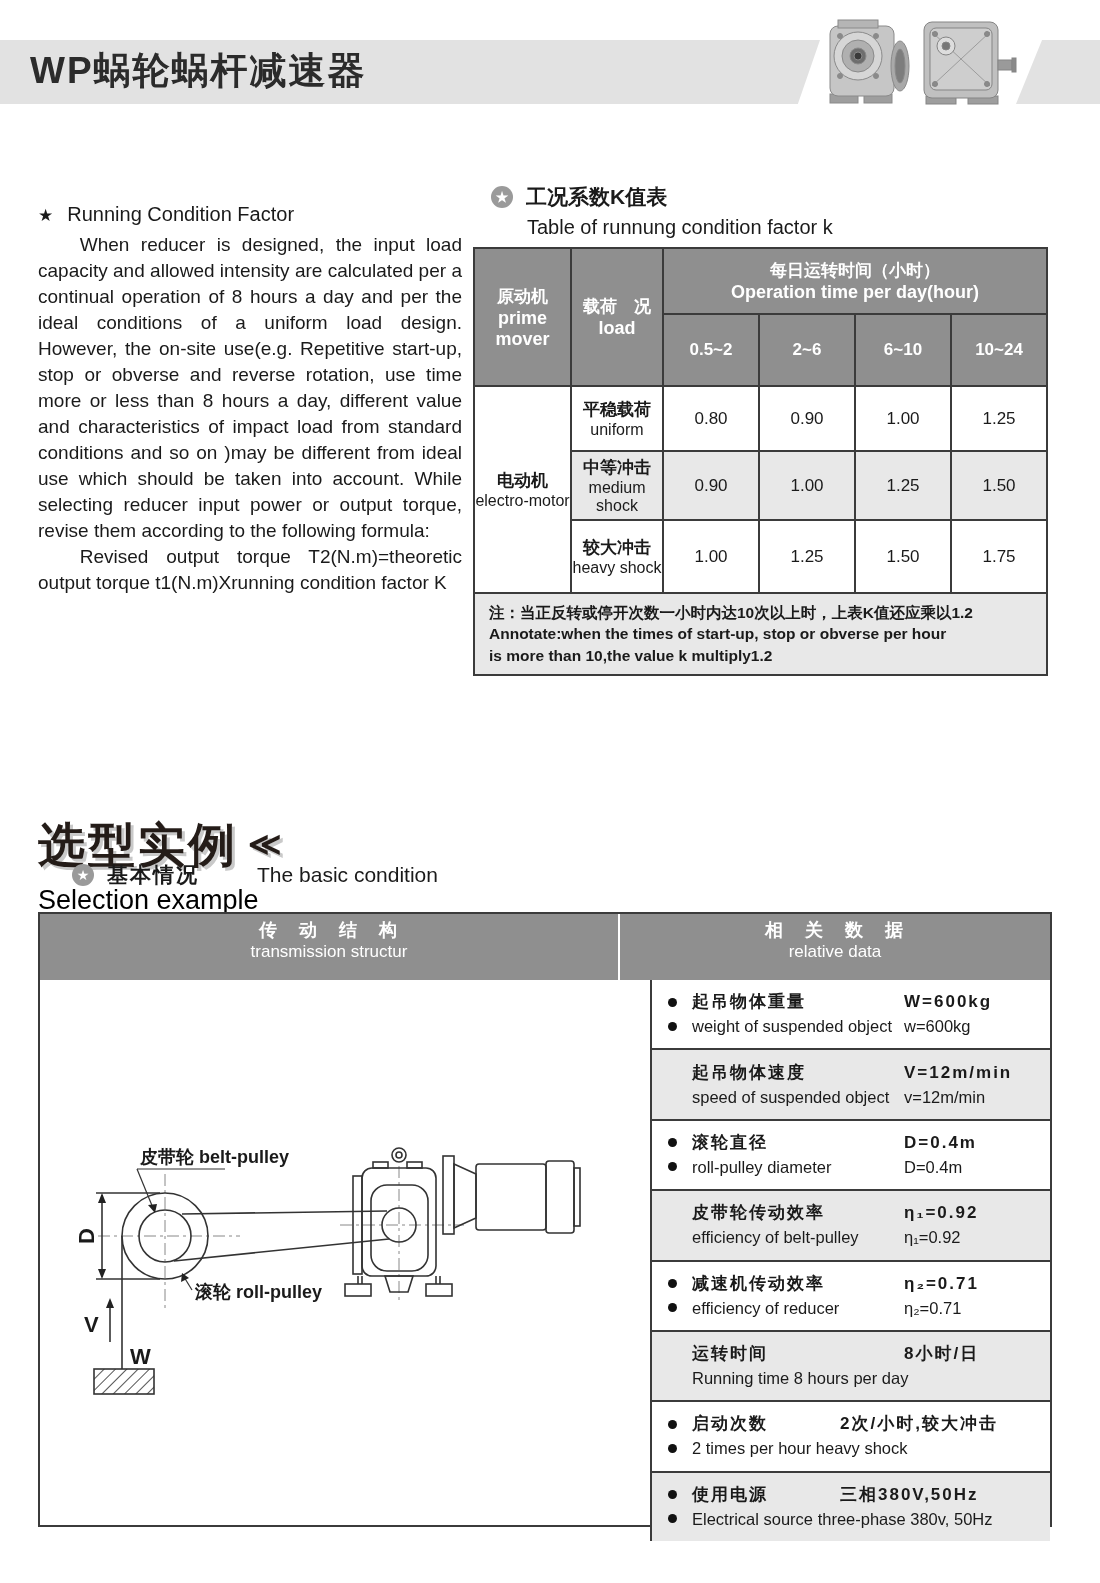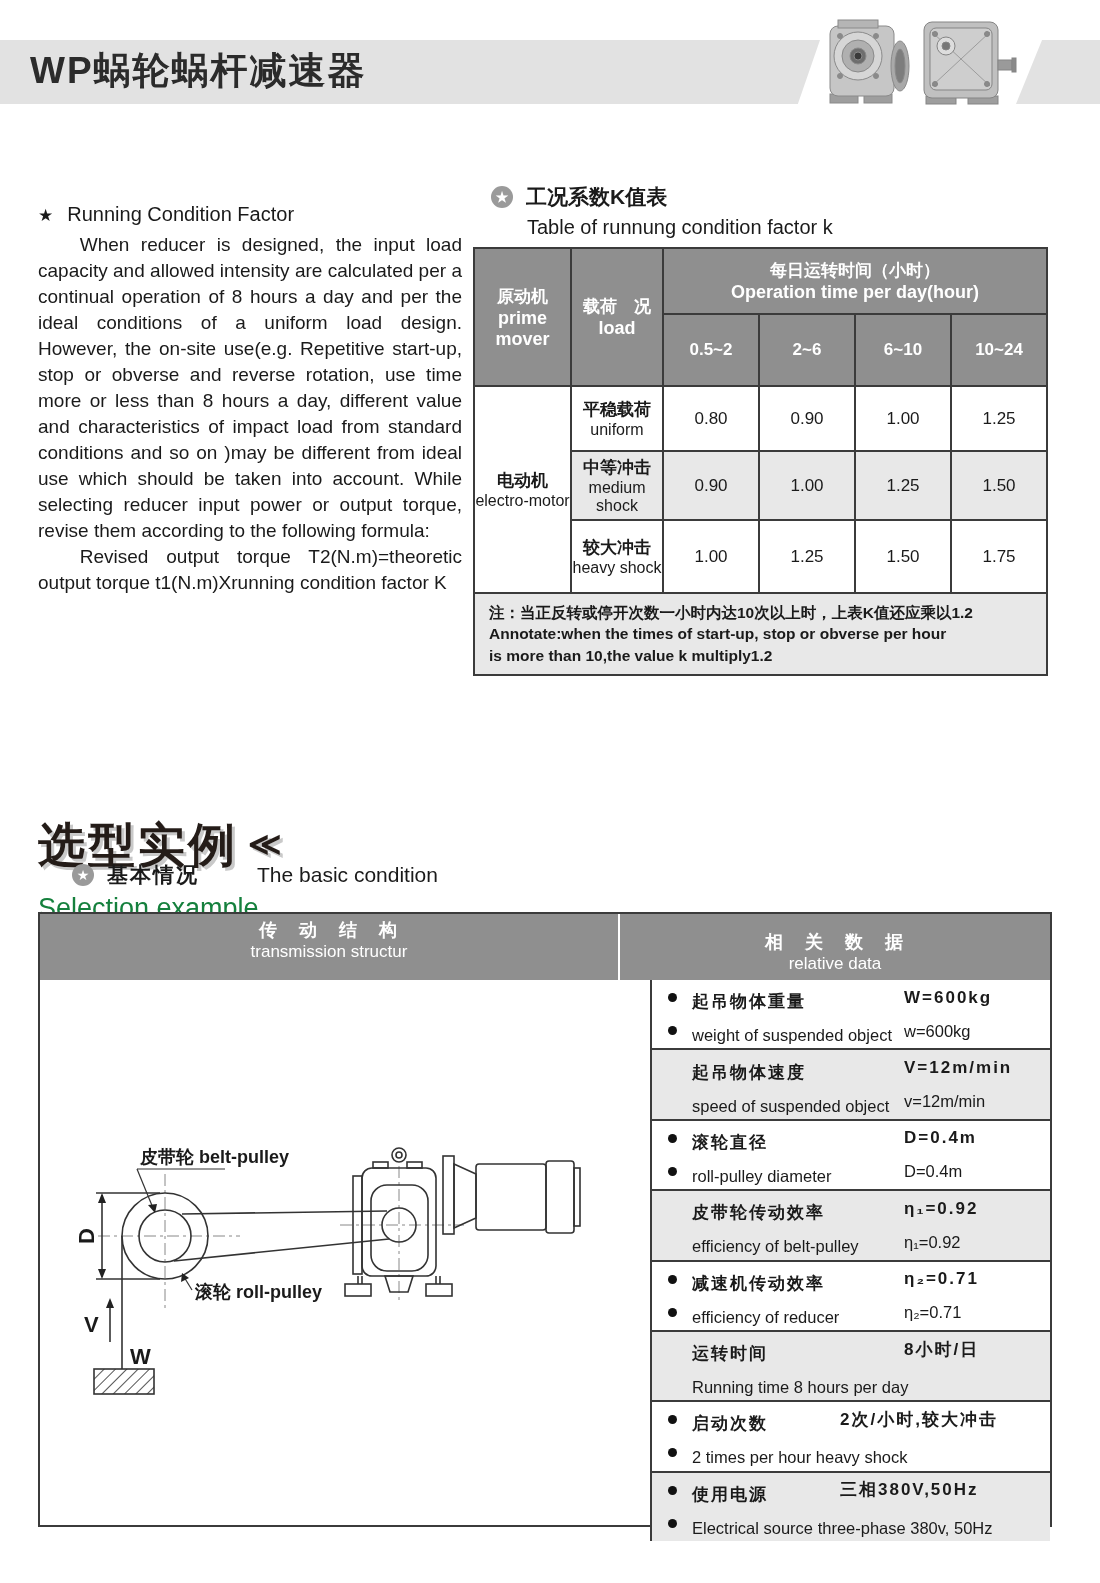--- a/index.html
+++ b/index.html
@@ -41,45 +41,45 @@
   .kval { font-size:17px; }
   .row-shaded td { background:#e8e8e8; }
   .note-cell { background:#e8e8e8; text-align:left !important; padding:8px 14px; font-size:15.5px;
           font-weight:bold; line-height:1.38; }
 
   
   .sel-head { position:absolute; left:38px; top:814px; }
   .sel-zh { font-size:47px; font-weight:bold; color:#241c18; letter-spacing:3px;
           text-shadow:3px 3px 0 #c9c9c9; }
   .sel-suffix { font-size:32px; font-weight:bold; margin-left:10px; letter-spacing:0; vertical-align:6px; }
-  .sel-en { font-size:27px; color:#15803d; margin-top:16px; }
+  .sel-en { font-size:27px; color:#000000; margin-top:8px; }
   .basic-line { position:absolute; left:72px; top:861px; display:flex; align-items:center; }
   .basic-zh { font-size:21px; font-weight:bold; letter-spacing:2px; }
   .basic-en { font-size:21px; margin-left:58px; }
 
   
   .btable { position:absolute; left:38px; top:912px; width:1014px; height:615px; border:2px solid #3b3b3b; }
   .bt-header { height:66px; display:flex; background:#8f8f8f; color:#fff; text-align:center; }
   .bt-h-left { width:580px; border-right:2px solid #ffffff; padding-top:4px; }
-  .bt-h-right { flex:1; padding-top:16px; }
+  .bt-h-right { flex:1; padding-top:4px; }
   .bt-h-zh { font-size:18px; font-weight:bold; letter-spacing:2px; }
   .bt-h-en { font-size:17px; }
   .bt-body { display:flex; height:561px; }
   .bt-left { width:612px; border-right:2px solid #3b3b3b; position:relative; }
   .bt-right { flex:1; display:flex; flex-direction:column; }
   .bt-row { flex:1; border-bottom:2px solid #3b3b3b; display:flex; flex-direction:column;
           justify-content:center; padding-left:16px; background:#ffffff; }
   .bt-row:last-child { border-bottom:none; }
   .bt-row.shaded { background:#e8e8e8; }
   .bt-line { display:flex; align-items:center; line-height:24px; }
   .bullet { width:9px; height:9px; border-radius:50%; background:#111; margin-right:15px; flex:none; }
   .bullet.hidden { visibility:hidden; }
   .bt-zh { font-weight:bold; font-size:17px; letter-spacing:2px; }
   .bt-en { font-size:16.5px; }
-  .lbl { width:212px; flex:none;margin-top:9px; }
+  .lbl { width:212px; flex:none; }
   .lbl.wide { width:auto; }
   .diagram-svg { position:absolute; left:0; top:0; }
 </style>
 </head>
 <body>
 
 <div class="page">
 
   <div class="band"></div>
   <div class="band-right"></div>

